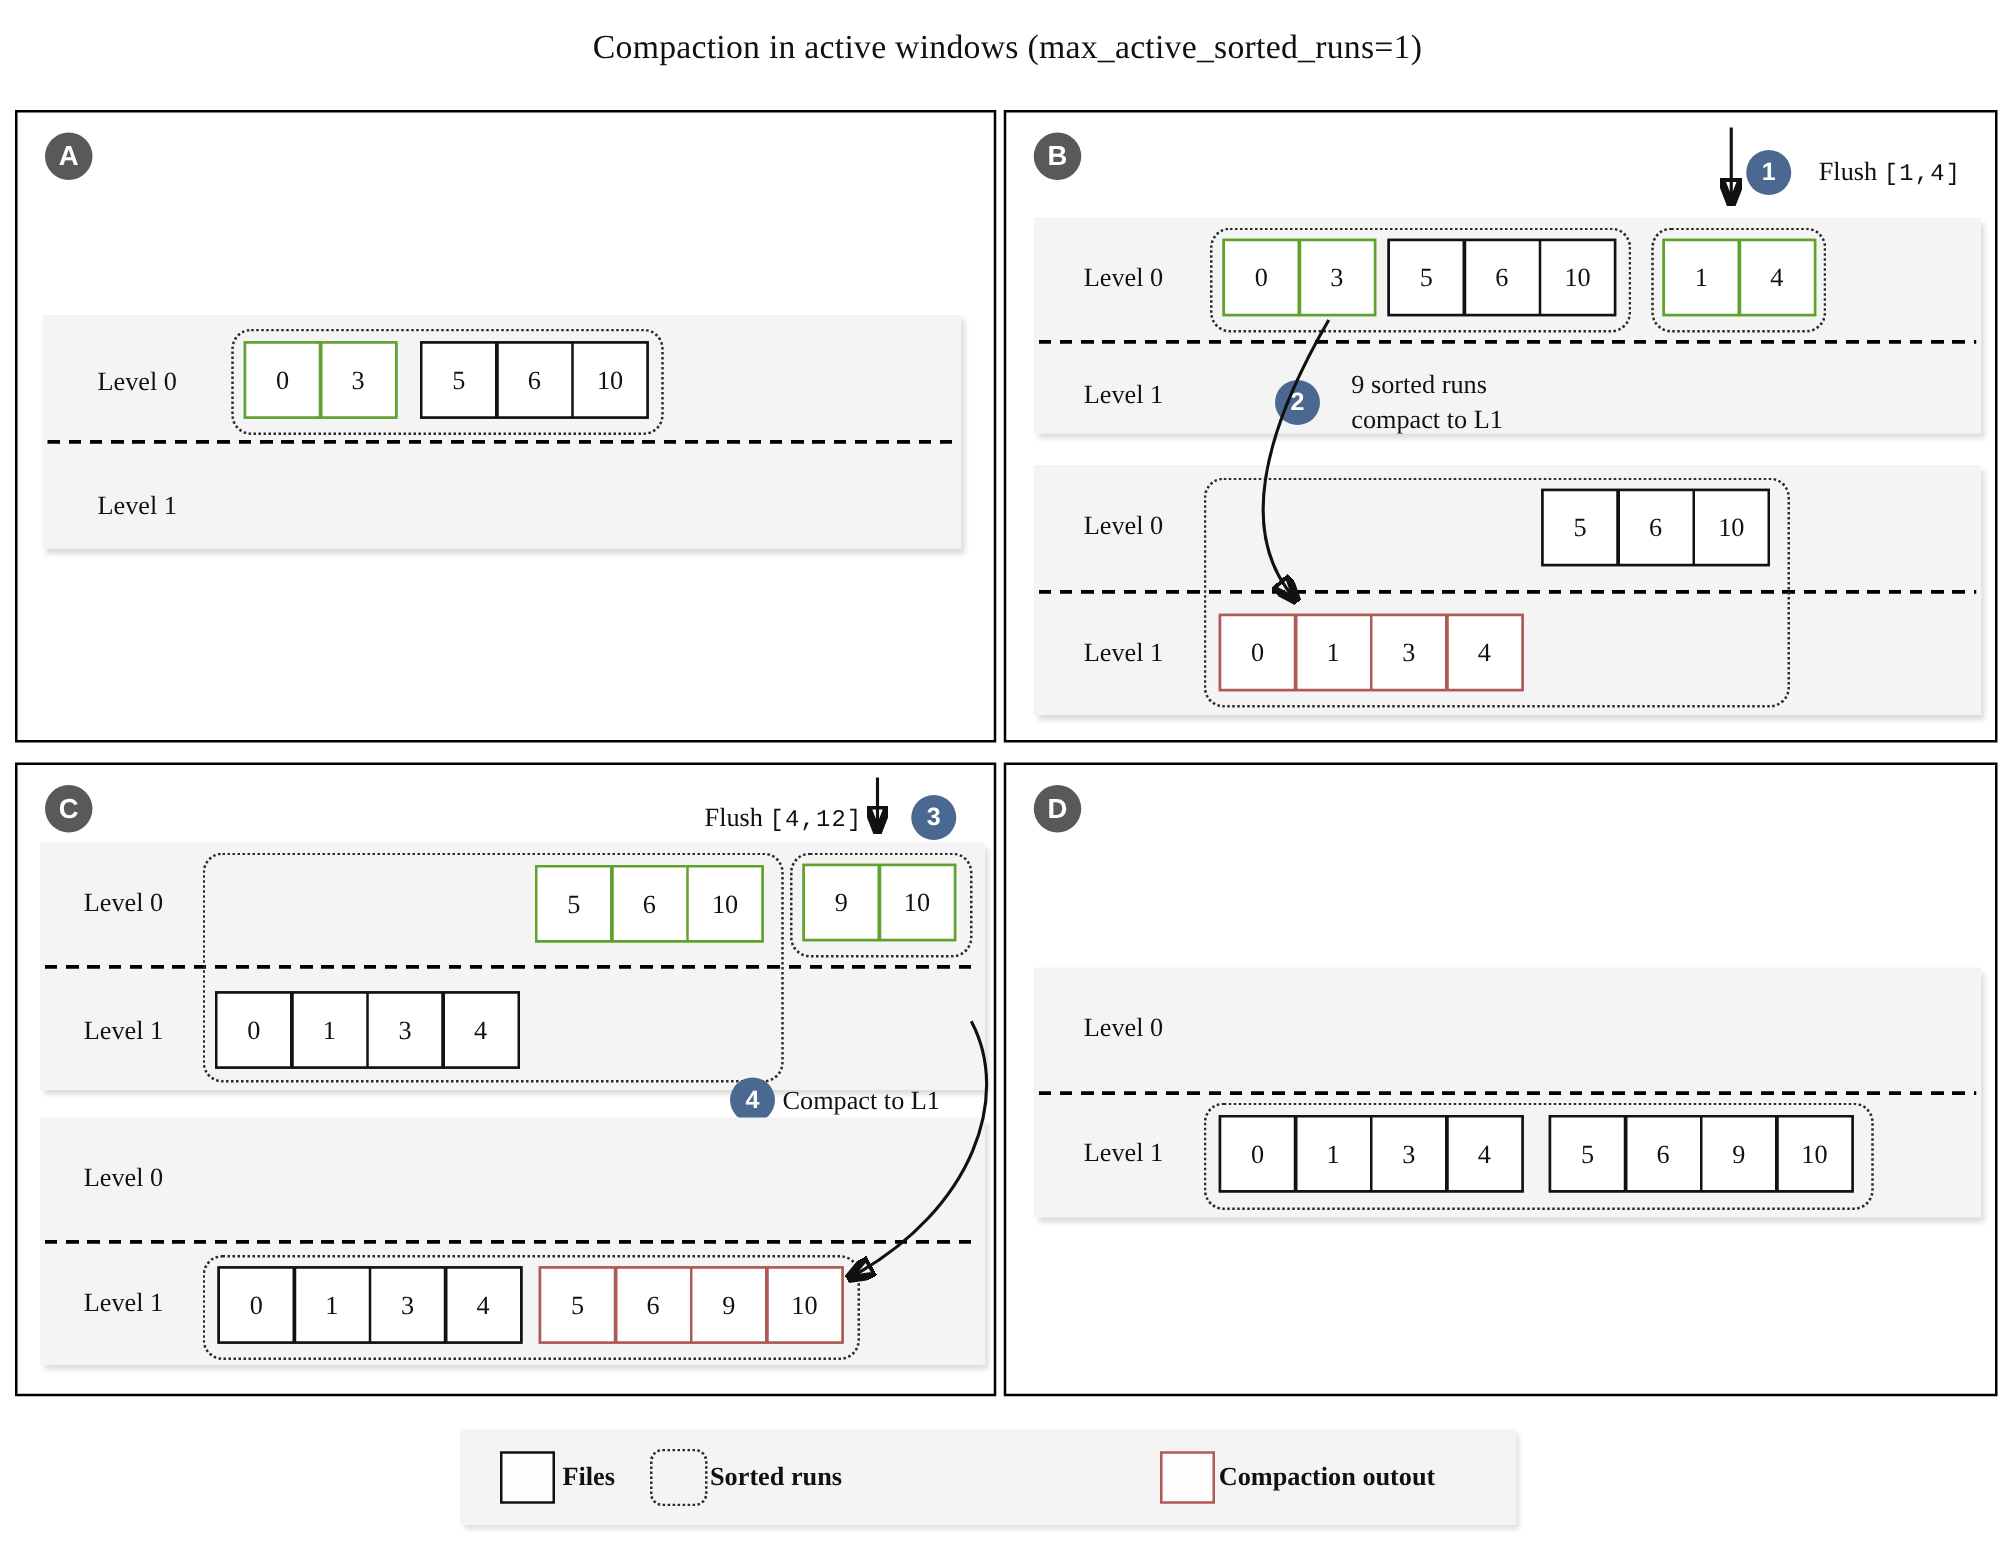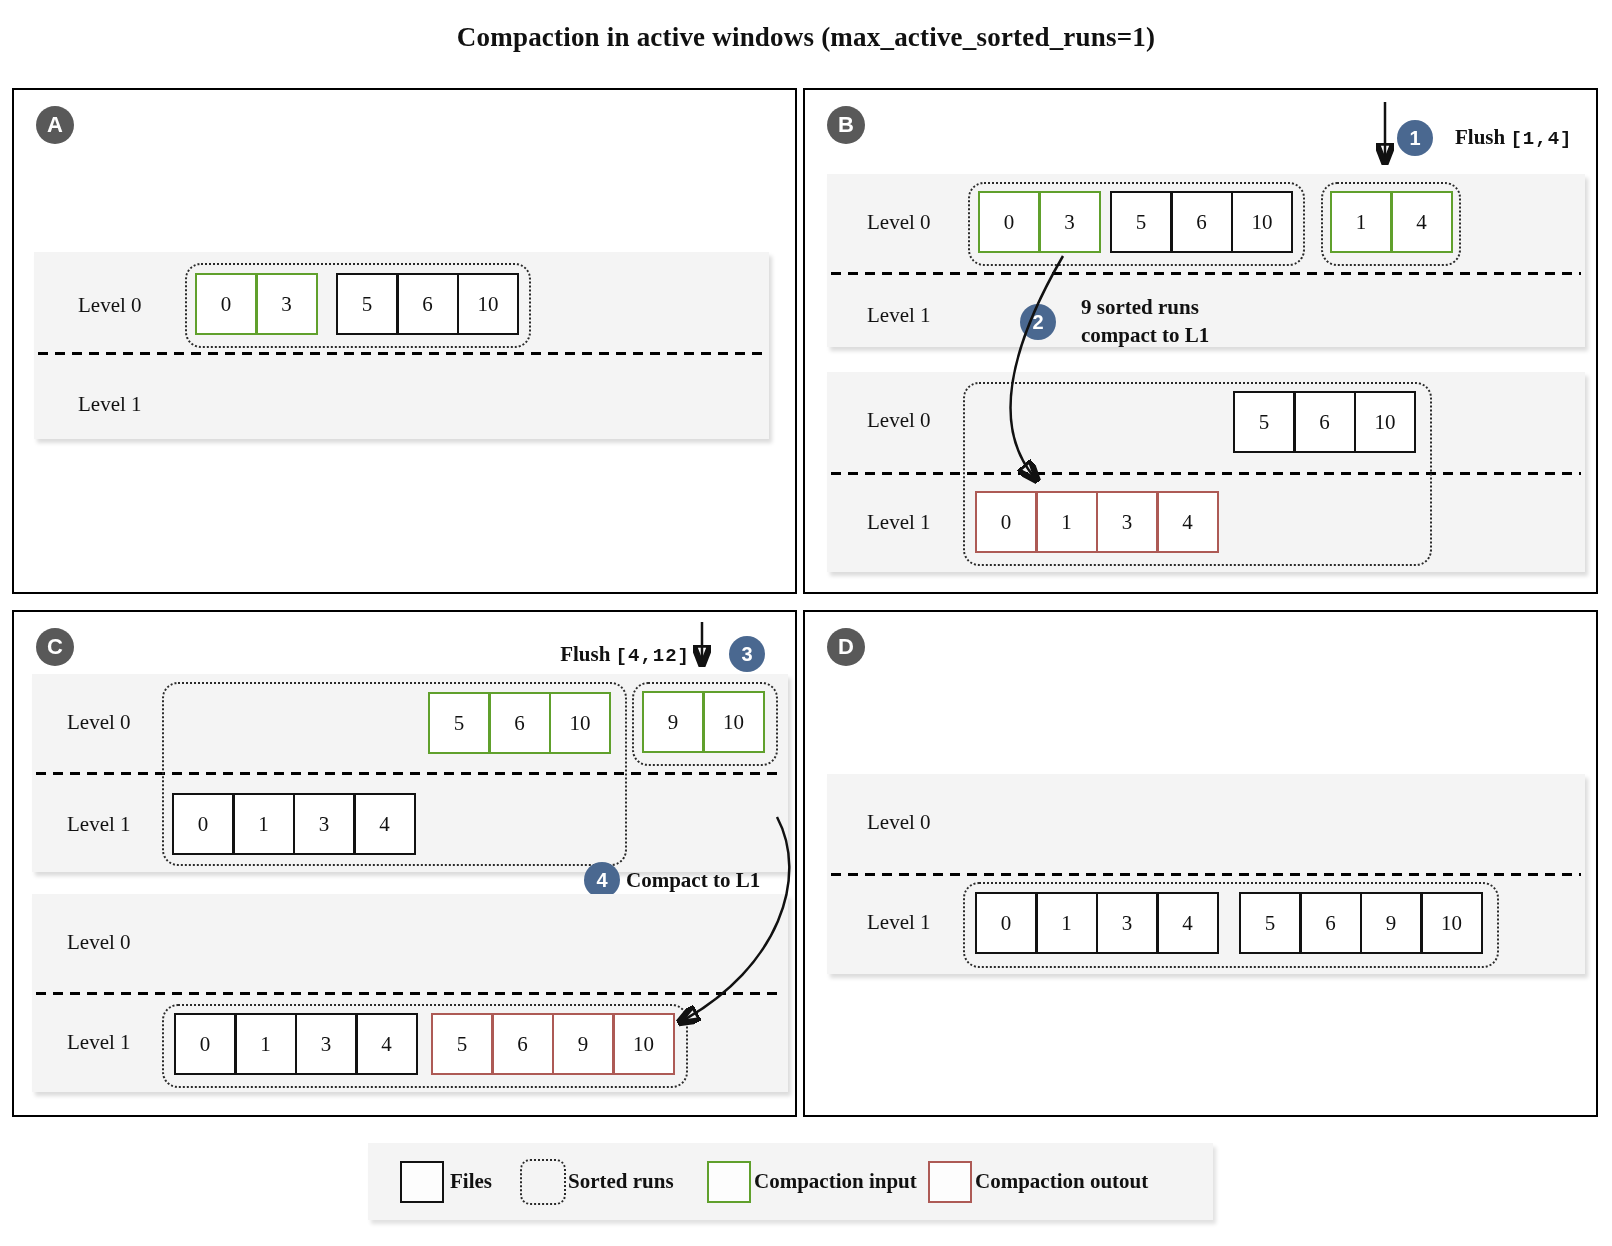--- a/index.html
+++ b/index.html
@@ -1,39 +1,39 @@
 <!DOCTYPE html>
 <html><head>
 <meta charset="utf-8">
 <style>
   html,body{margin:0;padding:0;background:#fff;}
   #stage{position:relative;width:1612px;height:1246px;background:#fff;overflow:hidden;
          font-family:"Liberation Serif", serif;color:#111;}
   .title{position:absolute;left:0;right:0;top:22px;text-align:center;
-         font-weight:bold;font-size:27px;letter-spacing:.2px;}
+         font-weight:normal;font-size:27px;letter-spacing:.2px;}
   .panel{position:absolute;border:2px solid #000;background:#fff;}
   .band{position:absolute;background:#f4f4f4;box-shadow:3px 4px 4px rgba(0,0,0,.14);}
   .lvl{position:absolute;font-size:21px;line-height:26px;}
   .sep{position:absolute;height:3px;
        background:repeating-linear-gradient(90deg,#000 0 10px,transparent 10px 17px);}
   .runbox{position:absolute;border:2.5px dotted #2a2a2a;border-radius:16px;}
   .grp{position:absolute;display:flex;gap:2.5px;border:2.5px solid currentColor;
        background:currentColor;}
   .grp.file{color:#121212;}
   .grp.input{color:#60a02c;}
   .grp.output{color:#ad5a55;}
   .cell{width:58px;height:58px;background:#fff;color:#111;display:flex;
         align-items:center;justify-content:center;font-size:21px;}
   .abadge{position:absolute;width:38px;height:38px;border-radius:50%;background:#595959;
           color:#fff;font-family:"Liberation Sans",sans-serif;font-weight:bold;font-size:22px;
           display:flex;align-items:center;justify-content:center;}
   .nbadge{position:absolute;width:36px;height:36px;border-radius:50%;background:#4a6890;
           color:#fff;font-family:"Liberation Sans",sans-serif;font-weight:bold;font-size:20px;
           display:flex;align-items:center;justify-content:center;}
-  .note{position:absolute;font-size:21px;line-height:28px;white-space:nowrap;font-weight:bold;}
+  .note{position:absolute;font-size:21px;line-height:28px;white-space:nowrap;}
   .code{font-family:"Liberation Mono","DejaVu Sans Mono",monospace;font-size:19px;letter-spacing:1px;}
   svg.arrow{position:absolute;overflow:visible;}
   svg.arrow path, svg.arrow line{stroke:#111;stroke-width:2.5;fill:none;}
   .legend{position:absolute;left:368px;top:1143px;width:845px;height:77px;background:#f4f4f4;
           box-shadow:3px 4px 4px rgba(0,0,0,.12);font-weight:bold;}
   .litem{position:absolute;top:0;bottom:0;display:flex;align-items:center;gap:6px;}
   .swatch{width:40px;height:38px;background:#fdfdfd;}
   .sw-file{border:2.5px solid #121212;}
   .sw-run{border:2.5px dotted #2a2a2a;border-radius:10px;width:42px;height:42px;background:transparent;}
   .sw-in{border:2.5px solid #60a02c;}
@@ -225,23 +225,19 @@
 
   <div class="legend">
     <div class="litem" style="left:32px;">
       <span class="swatch sw-file"></span>
       <span class="llabel">Files</span>
     </div>
     <div class="litem" style="left:152px;gap:2px;">
       <span class="swatch sw-run"></span>
       <span class="llabel">Sorted runs</span>
     </div>
-    <div class="litem" style="left:339px;gap:3px;">
-      <span class="swatch sw-in"></span>
-      <span class="llabel">Compaction input</span>
-    </div>
     <div class="litem" style="left:560px;gap:3px;">
       <span class="swatch sw-out"></span>
       <span class="llabel">Compaction outout</span>
     </div>
   </div>
 
 </div>
 
 </body></html>

